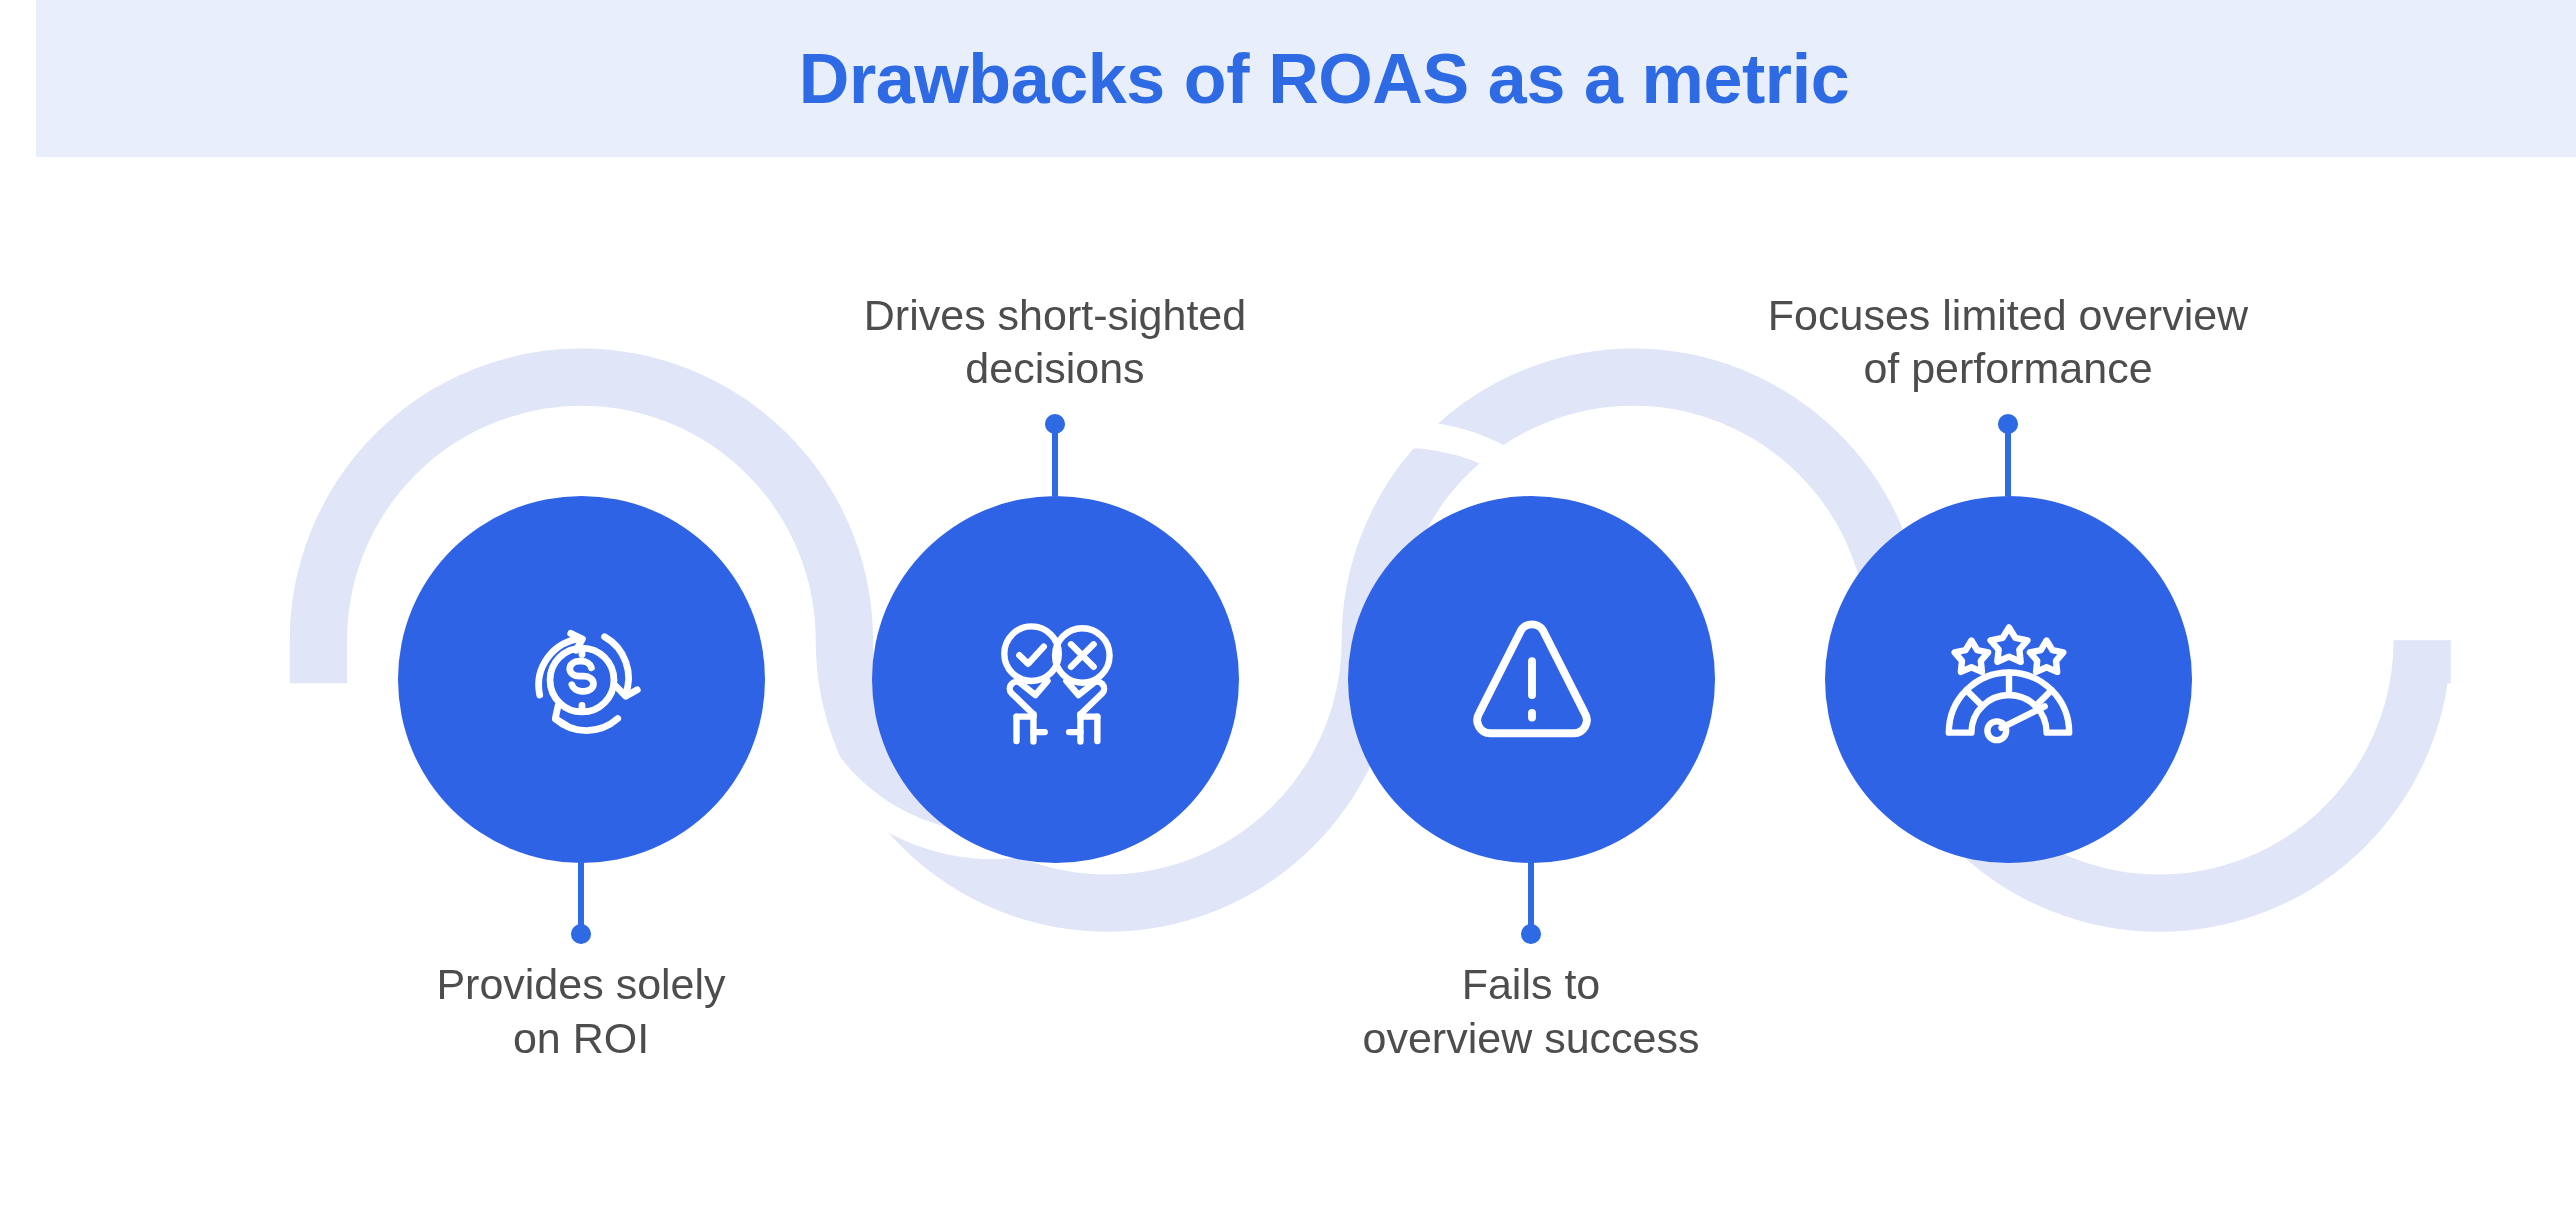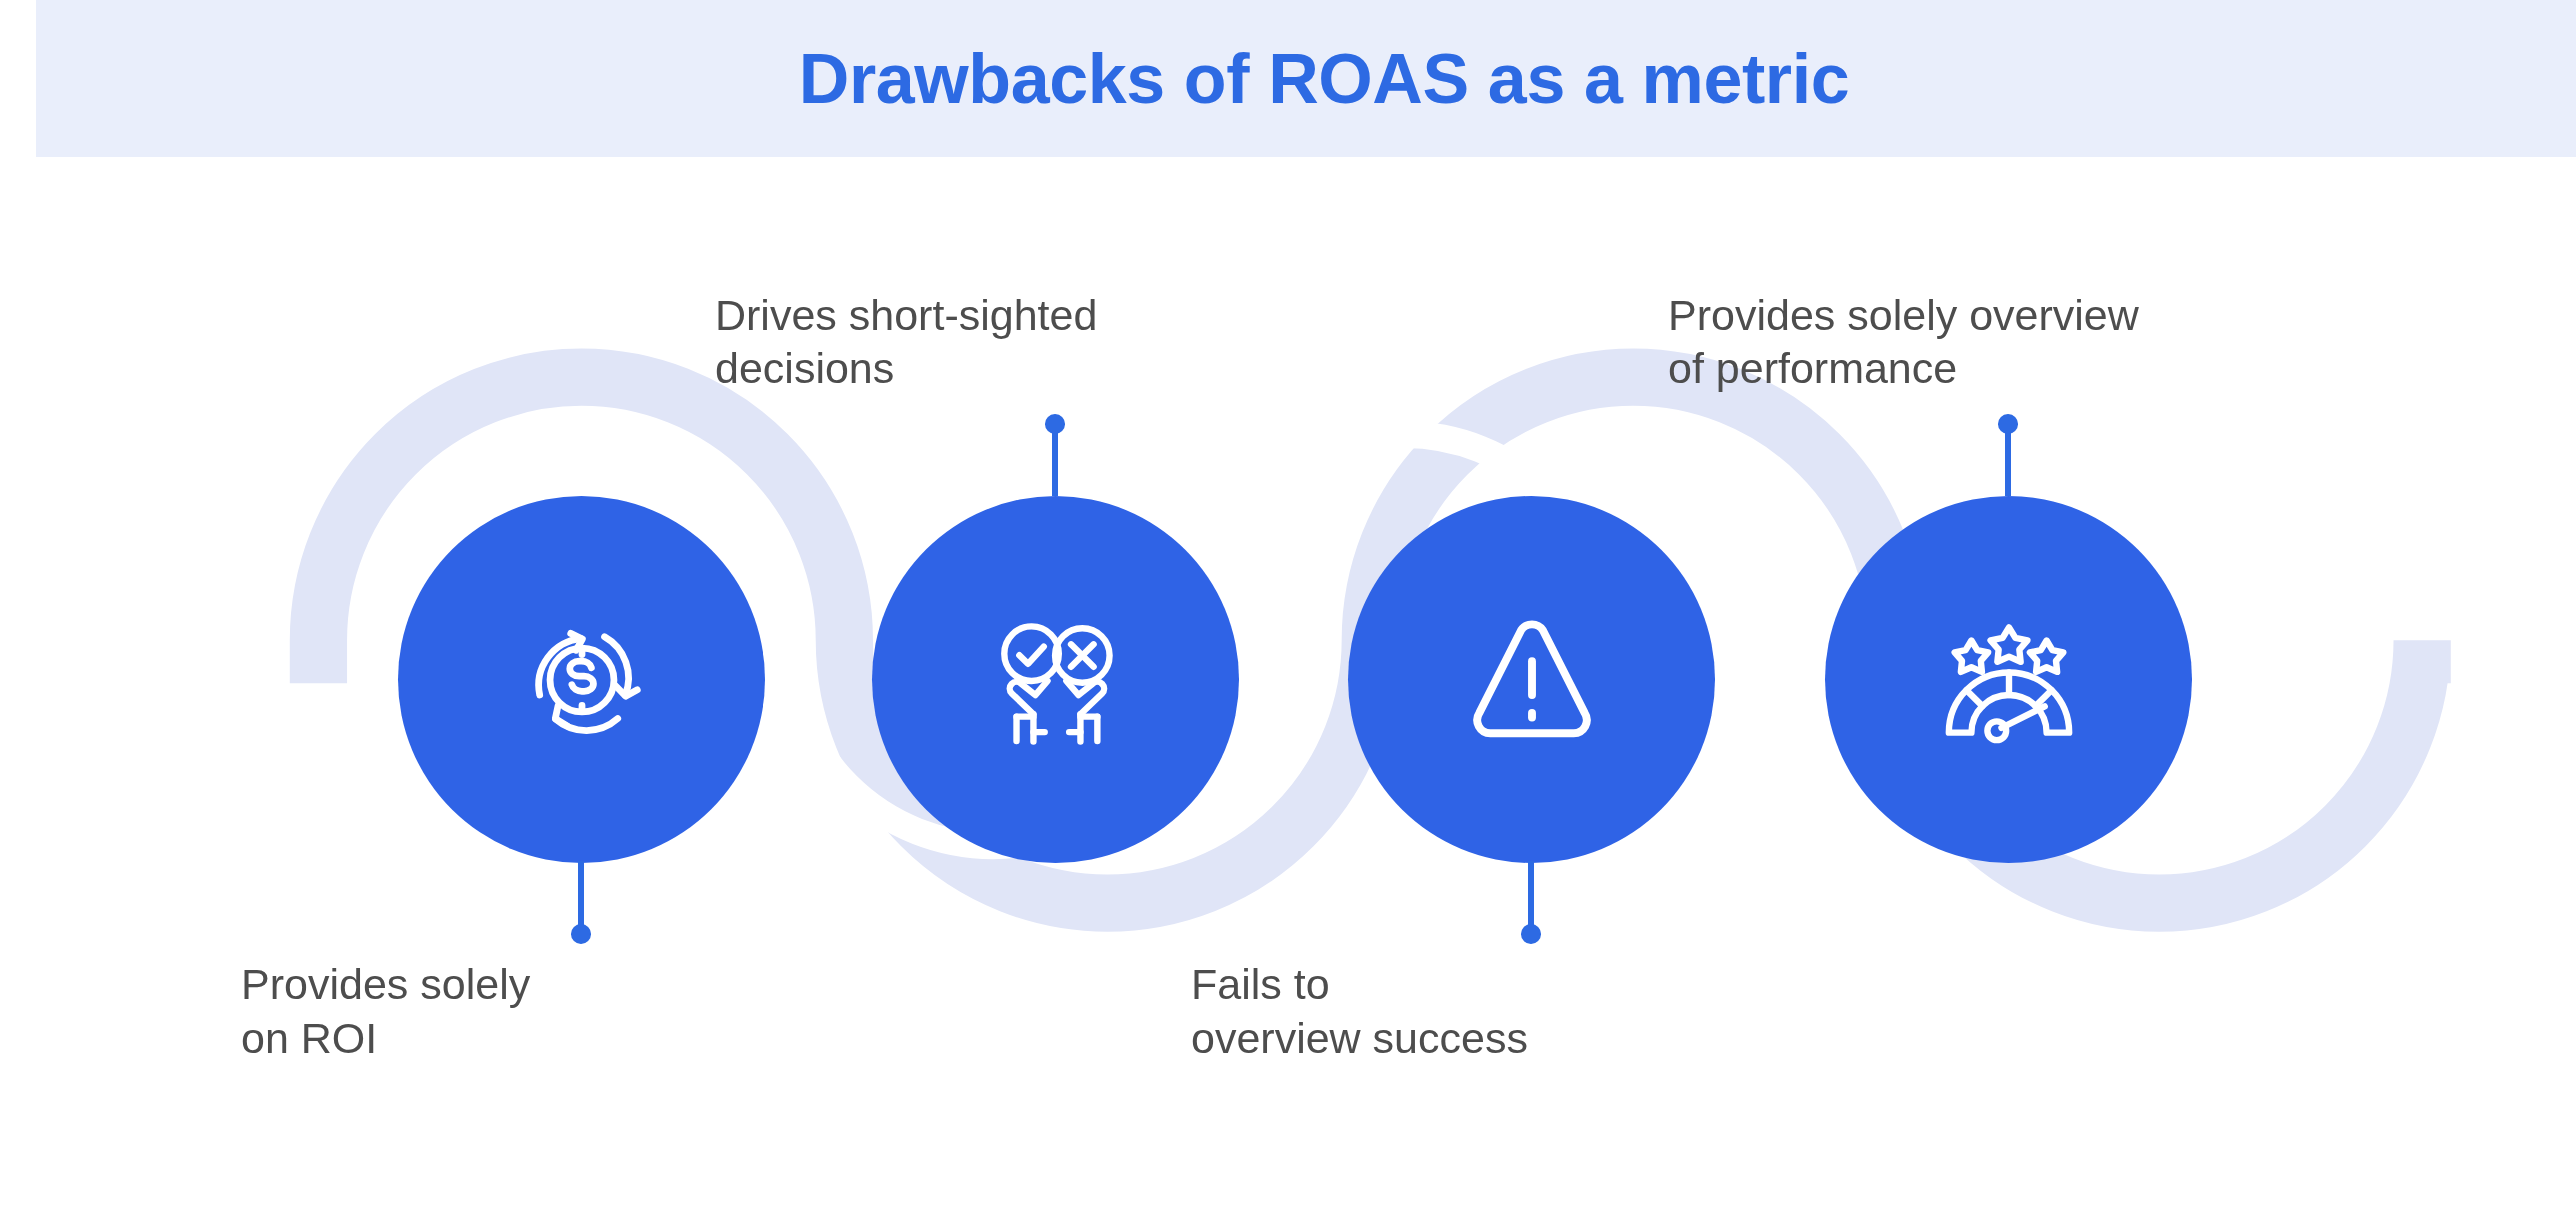--- a/index.html
+++ b/index.html
@@ -93,21 +93,21 @@
     border-radius: 50%;
     background: #2d6ae3;
     left: -9.8px;
   }
   .dot-up   { top: -265px; }
   .dot-down { top: 245px; }
 
   
   .label {
     position: absolute;
-    text-align: left;
+    text-align: center;
     color: #4d4d4d;
     font-size: 43px;
     line-height: 1.25;
     white-space: pre-line;
     width: 680px;
     left: -340px;
   }
   .label-above { bottom: 283px; }
   .label-below { top: 279px; }
 </style>
@@ -230,19 +230,19 @@
             <path d="M27.4 55.4 l8.5 8.5"></path>
             <path d="M72.6 55.4 l-8.5 8.5"></path>
 
             <path d="M46 75.5 L69 64"></path>
             <circle cx="43.5" cy="77" r="5"></circle>
           </g>
         </svg>
       </div>
       <div class="stem stem-up"></div>
       <div class="dot dot-up"></div>
-      <div class="label label-above">Provides solely overview
+      <div class="label label-above">Focuses limited overview
 of performance</div>
     </div>
 
   </div>
 </div>
 
 
 </body></html>

